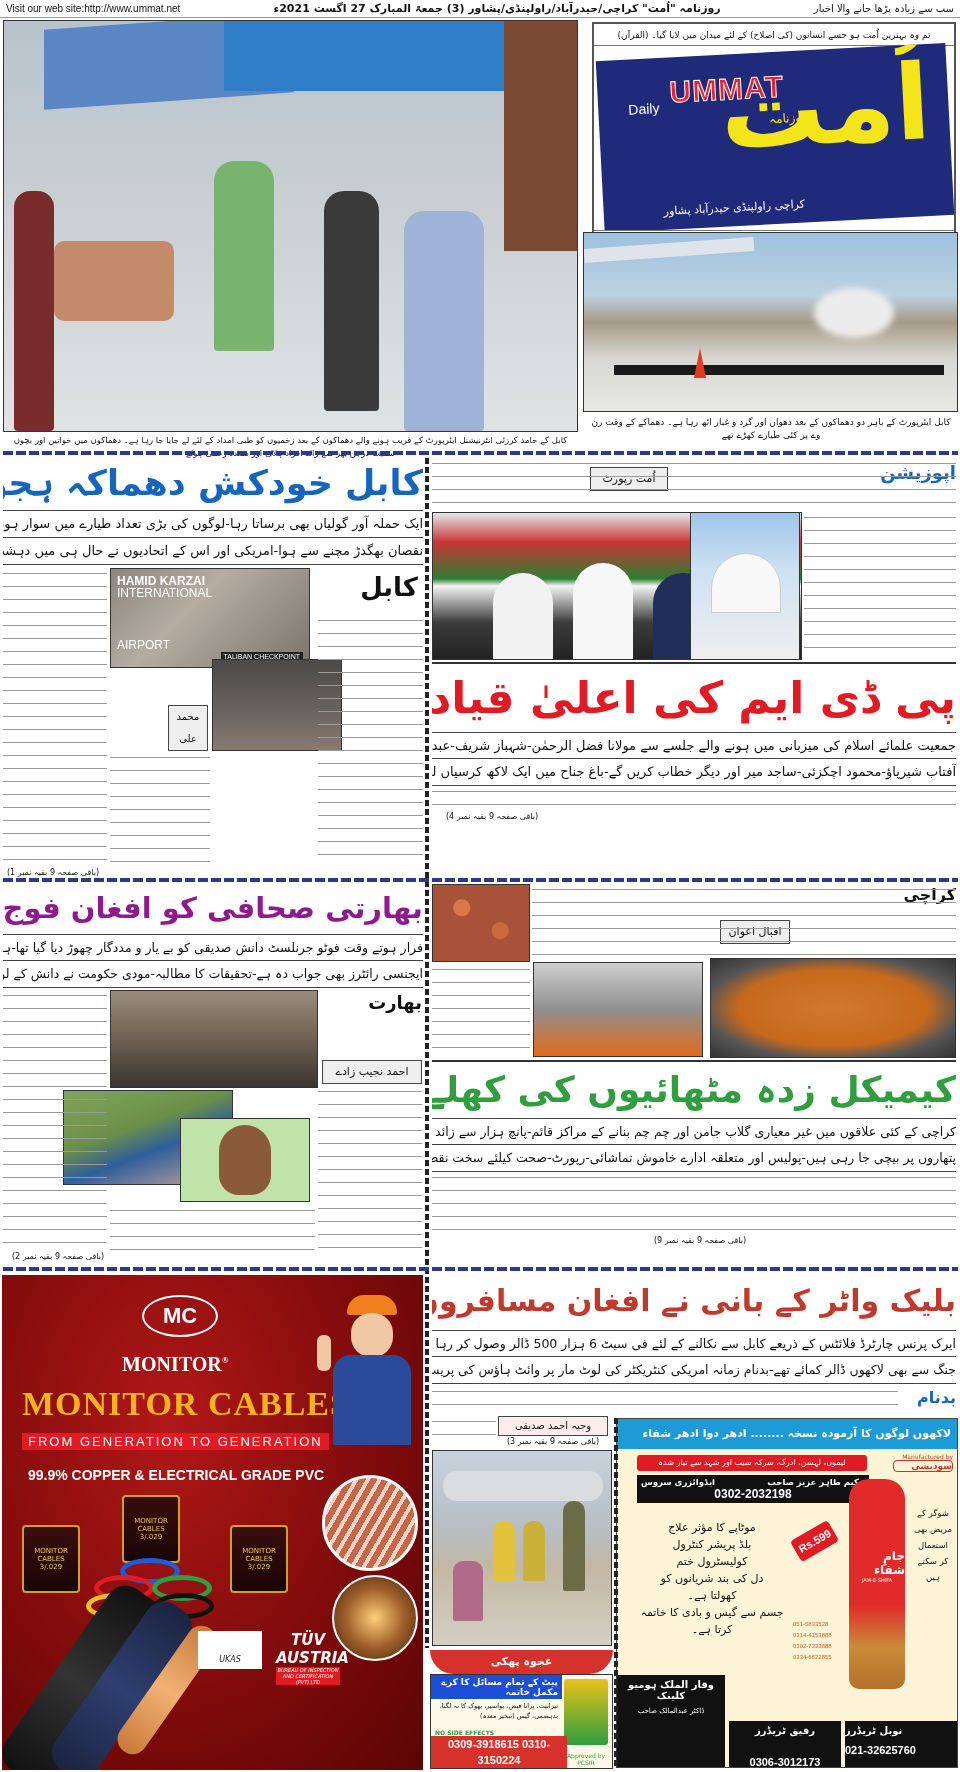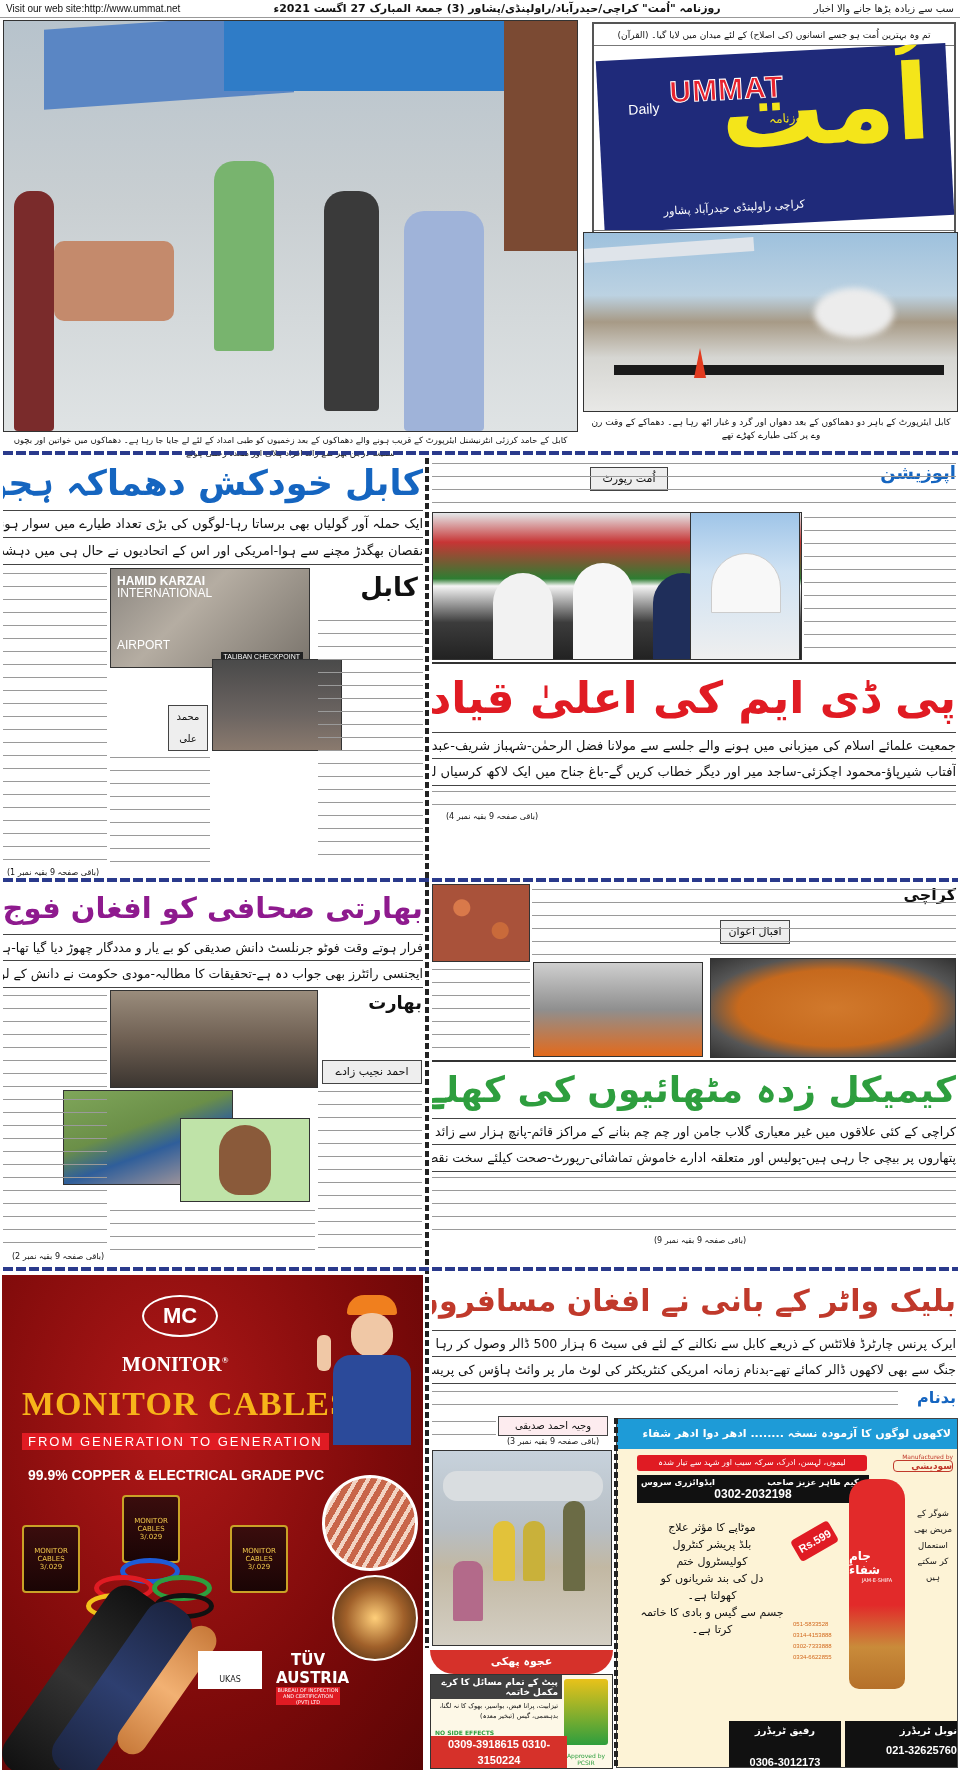--- a/index.html
+++ b/index.html
@@ -30,21 +30,21 @@
   .mc-logo { position: absolute; left: 140px; top: 20px; width: 76px; height: 42px; border: 2px solid #fff; border-radius: 50%; text-align: center; font-family: "Liberation Sans", sans-serif; font-weight: bold; font-size: 22px; line-height: 38px; }
   .mc-brand { position: absolute; left: 120px; top: 78px; font-family: "Liberation Serif", serif; font-weight: bold; font-size: 20px; }
   .mc-title { position: absolute; left: 20px; top: 110px; font-family: "Liberation Serif", serif; font-weight: bold; font-size: 34px; color: #f7b41a; letter-spacing: 1px; }
   .mc-tag { position: absolute; left: 20px; top: 158px; background: #e01b23; padding: 1px 6px; font-family: "Liberation Sans", sans-serif; font-size: 13px; letter-spacing: 2px; }
   .mc-copper { position: absolute; left: 26px; top: 192px; font-family: "Liberation Sans", sans-serif; font-weight: bold; font-size: 14px; }
   .mc-contact { position: absolute; right: 14px; top: 402px; text-align: center; font-family: "Liberation Serif", serif; font-weight: bold; font-size: 14px; line-height: 19px; }
   .reel { position: absolute; width: 58px; height: 68px; background: linear-gradient(180deg,#3a0d0d,#1a0505); border: 2px solid #c9a227; border-radius: 4px; font-size: 7px; text-align: center; color: #f2c94c; padding-top: 20px; }
   .coil { position: absolute; width: 60px; height: 26px; border-radius: 50%; border: 5px solid; }
   .cable { position: absolute; background: linear-gradient(90deg,#111,#333,#111); border-radius: 20px; transform: rotate(-55deg); }
   .worker { position: absolute; right: 6px; top: 20px; width: 100px; height: 150px; }
-  .cert { position: absolute; top: 376px; height: 38px; background: #fff; color: #222; font-size: 8px; text-align: center; }
+  .cert { position: absolute; top: 356px; height: 38px; background: #fff; color: #222; font-size: 8px; text-align: center; font-style: italic; }
   .pill-ad { left: 430px; top: 1650px; width: 183px; height: 117px; background: #fdf8e7; border: 1px solid #333; overflow: hidden; }
   .shifa-ad { left: 616px; top: 1418px; width: 342px; height: 350px; background: #fdf3d6; border: 1px solid #444; overflow: hidden; }
   .tick { position:absolute; left:425px; width:4px; background:repeating-linear-gradient(180deg,#222 0 6px,transparent 6px 9px); }
 </style>
 </head>
 <body>
 
 <div class="abs topbar">
   <span class="site">Visit our web site:http://www.ummat.net</span>
   <span class="date rtl">روزنامہ "اُمت" کراچی/حیدرآباد/راولپنڈی/پشاور (3) جمعۃ المبارک 27 اگست 2021ء</span>
@@ -214,21 +214,21 @@
 <div class="abs photo" style="left:432px;top:1450px;width:180px;height:196px;background:linear-gradient(180deg,#c7d2dc 0%,#b7bec4 40%,#c2b8a3 60%,#d4cfc4 100%);">
   <div style="position:absolute;left:10px;top:20px;width:160px;height:30px;background:#d9dde0;border-radius:14px;"></div>
   <div style="position:absolute;left:60px;top:70px;width:22px;height:60px;background:#e2c23a;border-radius:10px 10px 2px 2px;"></div>
   <div style="position:absolute;left:90px;top:70px;width:22px;height:60px;background:#c9b13a;border-radius:10px 10px 2px 2px;"></div>
   <div style="position:absolute;left:20px;top:110px;width:30px;height:60px;background:#b36a8a;border-radius:10px 10px 2px 2px;"></div>
   <div style="position:absolute;left:130px;top:50px;width:22px;height:90px;background:#6b6b45;border-radius:10px 10px 2px 2px;"></div>
 </div>
 
 <div class="abs" style="left:430px;top:1650px;width:183px;height:24px;background:#d6312a;color:#fff;font-size:11px;font-weight:bold;text-align:center;line-height:24px;border-radius:0 0 60px 60px;">عجوہ پھکی</div>
 <div class="abs pill-ad" style="top:1674px;height:95px;">
-  <div class="rtl" style="background:#404040;color:#fff;font-size:9px;font-weight:bold;padding:2px 4px;margin-right:50px;">پیٹ کے تمام مسائل کا کرے مکمل خاتمہ</div>
+  <div class="rtl" style="background:#1d4ed8;color:#fff;font-size:9px;font-weight:bold;padding:2px 4px;margin-right:50px;">پیٹ کے تمام مسائل کا کرے مکمل خاتمہ</div>
   <div class="rtl" style="font-size:6.5px;padding:2px 4px;margin-right:50px;line-height:10px;">تیزابیت، پرانا قبض، بواسیر، بھوک کا نہ لگنا، بدہضمی، گیس (تبخیر معدہ)</div>
   <div style="position:absolute;right:4px;top:4px;width:44px;height:66px;background:linear-gradient(180deg,#e9c21a,#2e9e3e);border-radius:3px;"></div>
   <div style="position:absolute;left:4px;top:54px;font-size:6px;font-weight:bold;color:#2e9e3e;">NO SIDE EFFECTS</div>
   <div style="position:absolute;right:4px;bottom:2px;width:44px;font-size:6px;color:#2e9e3e;text-align:center;">Approved by PCSIR</div>
   <div style="position:absolute;left:0;bottom:0;width:136px;background:#d6312a;color:#fff;font-family:'Liberation Sans',sans-serif;font-weight:bold;font-size:11px;text-align:center;line-height:16px;">
     <span>0309-3918615</span>
     <span>0310-3150224</span>
   </div>
 </div>
 
@@ -249,33 +249,37 @@
   <div class="rtl" style="position:absolute;left:20px;top:100px;width:150px;font-size:11px;line-height:17px;text-align:center;">
     <div>موٹاپے کا مؤثر علاج</div>
     <div>بلڈ پریشر کنٹرول</div>
     <div>کولیسٹرول ختم</div>
     <div>دل کی بند شریانوں کو</div>
     <div>کھولتا ہے۔</div>
     <div>جسم سے گیس و بادی کا خاتمہ کرتا ہے۔</div>
   </div>
   <div style="position:absolute;left:176px;top:110px;background:#e01b23;color:#fff;font-family:'Liberation Sans',sans-serif;font-weight:bold;font-size:11px;padding:6px 4px;transform:rotate(-30deg);border-radius:4px;">Rs.599</div>
   <div style="position:absolute;left:232px;top:60px;width:56px;height:210px;background:linear-gradient(180deg,#e22a2a 0%,#e22a2a 60%,#c98b3a 80%,#b5702a 100%);border-radius:20px 20px 10px 10px;">
-    <div style="color:#fff;font-size:12px;font-weight:bold;text-align:left;margin-top:70px;">جامِ شفاء</div>
+    <div style="color:#fff;font-size:12px;font-weight:bold;text-align:right;margin-top:70px;">جامِ شفاء</div>
     <div style="color:#fff;font-size:5px;text-align:center;">JAM-E-SHIFA</div>
   </div>
   <div class="rtl" style="position:absolute;right:4px;top:86px;width:40px;font-size:8.5px;line-height:16px;text-align:center;">شوگر کے مریض بھی استعمال کر سکتے ہیں</div>
   <div style="position:absolute;left:176px;top:200px;width:54px;font-family:'Liberation Sans',sans-serif;font-size:6px;color:#d2691e;line-height:11px;">
     <div>051-5833528</div>
     <div>0314-4153888</div>
     <div>0302-7333888</div>
     <div>0334-6622855</div>
   </div>
+  <div style="position:absolute;left:0;bottom:0;width:108px;height:92px;background:#111;color:#fff;padding:4px;">
+    <div class="rtl" style="font-size:10px;font-weight:bold;text-align:center;">وقار الملک ہومیو کلینک</div>
+    <div class="rtl" style="font-size:7px;text-align:center;margin-top:6px;">ڈاکٹر عبدالمالک صاحب</div>
+  </div>
   <div style="position:absolute;left:112px;bottom:0;width:112px;height:46px;background:#111;color:#fff;text-align:center;">
     <div class="rtl" style="font-size:10px;font-weight:bold;margin-top:4px;">رفیق ٹریڈرز</div>
     <div style="font-family:'Liberation Sans',sans-serif;font-weight:bold;font-size:11px;margin-top:20px;">0306-3012173</div>
   </div>
-  <div style="position:absolute;right:0;bottom:0;width:112px;height:46px;background:#111;color:#fff;text-align:right;">
+  <div style="position:absolute;right:0;bottom:0;width:112px;height:46px;background:#111;color:#fff;text-align:left;">
     <div class="rtl" style="font-size:10px;font-weight:bold;margin-top:4px;">نوبل ٹریڈرز</div>
     <div style="font-family:'Liberation Sans',sans-serif;font-weight:bold;font-size:11px;margin-top:8px;">021-32625760</div>
   </div>
 </div>
 
 <div class="tick" style="left:614px;top:1418px;height:350px;"></div>
 
 </body></html>

